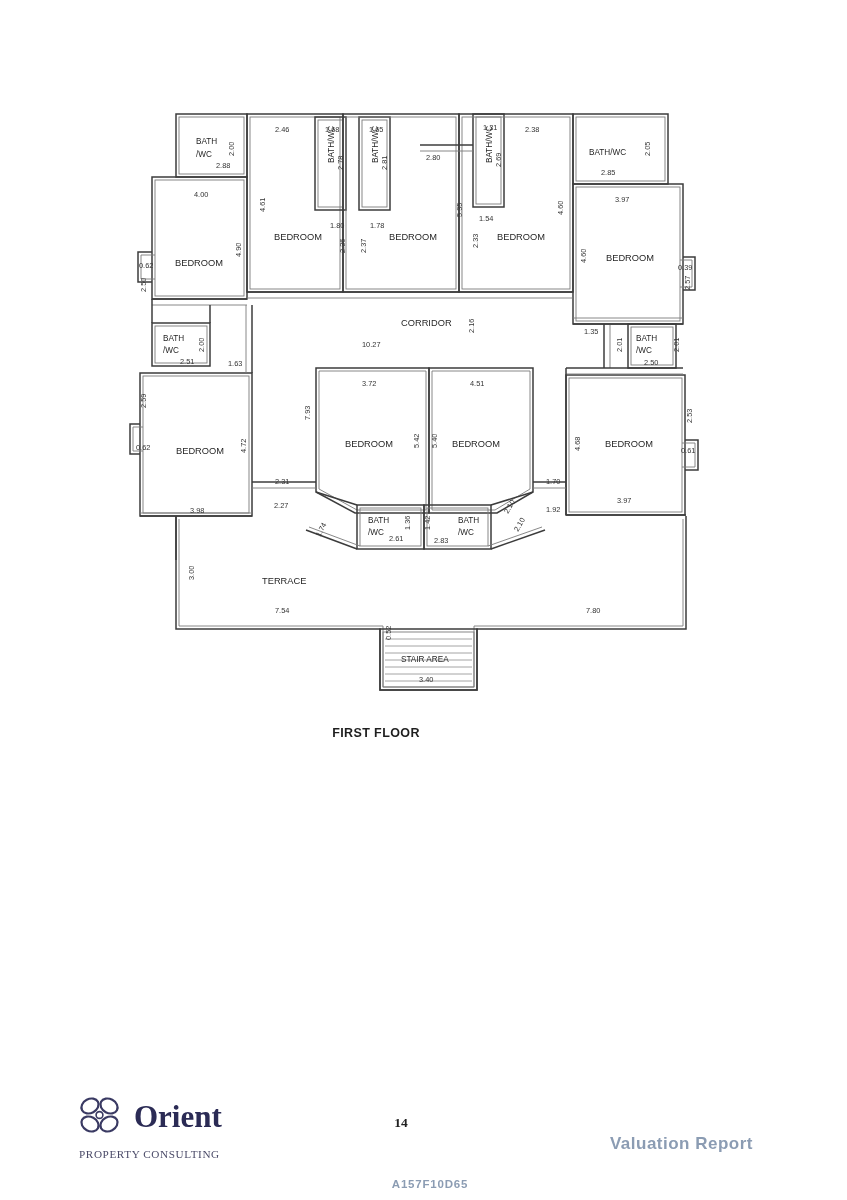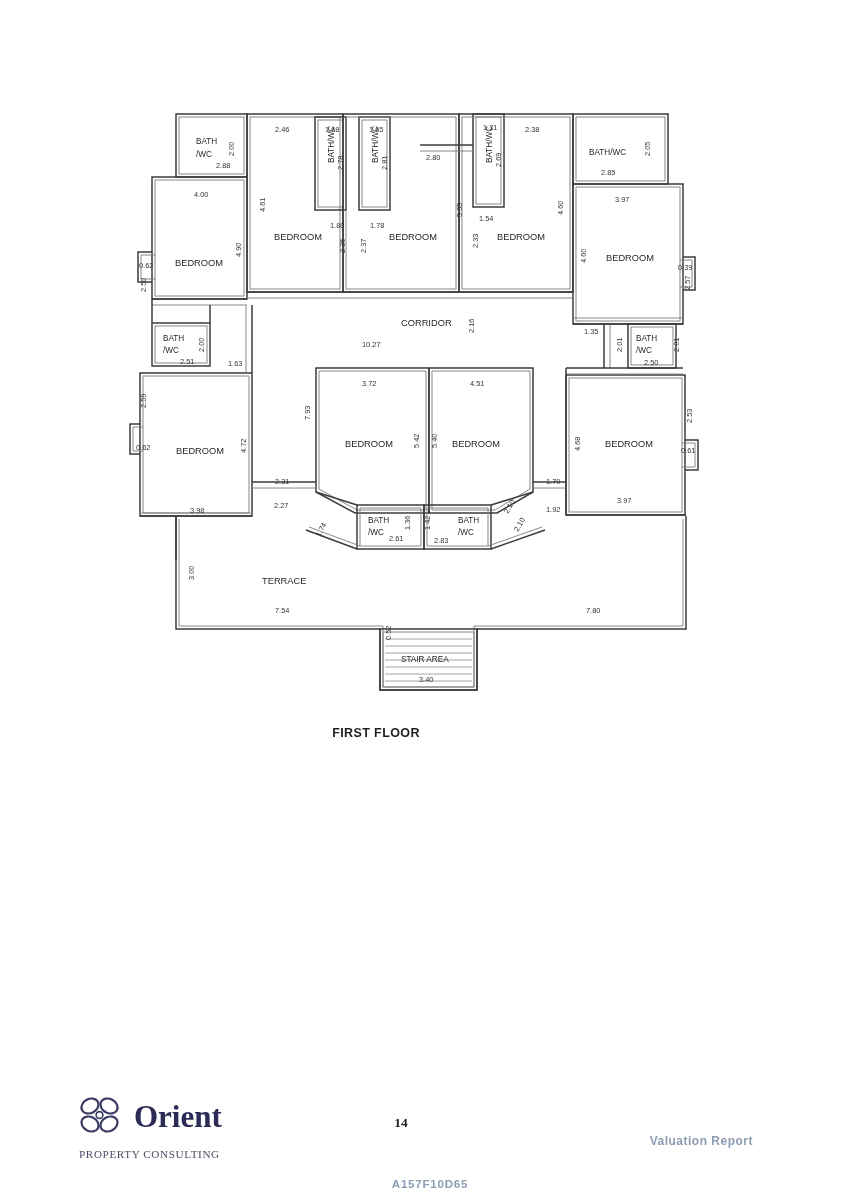--- a/index.html
+++ b/index.html
@@ -113,21 +113,21 @@
     font-size: 11.5px;
     font-weight: bold;
     color: #8b9cb3;
     letter-spacing: 0.8px;
     margin-top: 44px;
   }
   #report-label {
     position: absolute;
     right: 94px;
     top: 49px;
-    font-size: 12px;
+    font-size: 17px;
     font-weight: bold;
     color: #8b9cb3;
     letter-spacing: 0.5px;
   }
 
   
   .rm { font-family: "Liberation Sans", sans-serif; font-size: 9.3px; fill: #262626; }
   .rm-sm { font-family: "Liberation Sans", sans-serif; font-size: 8.2px; fill: #262626; }
   .dim { font-family: "Liberation Sans", sans-serif; font-size: 7.4px; fill: #333333; }
   .wall-o { fill: none; stroke: #3c3c3c; stroke-width: 1.5; }

